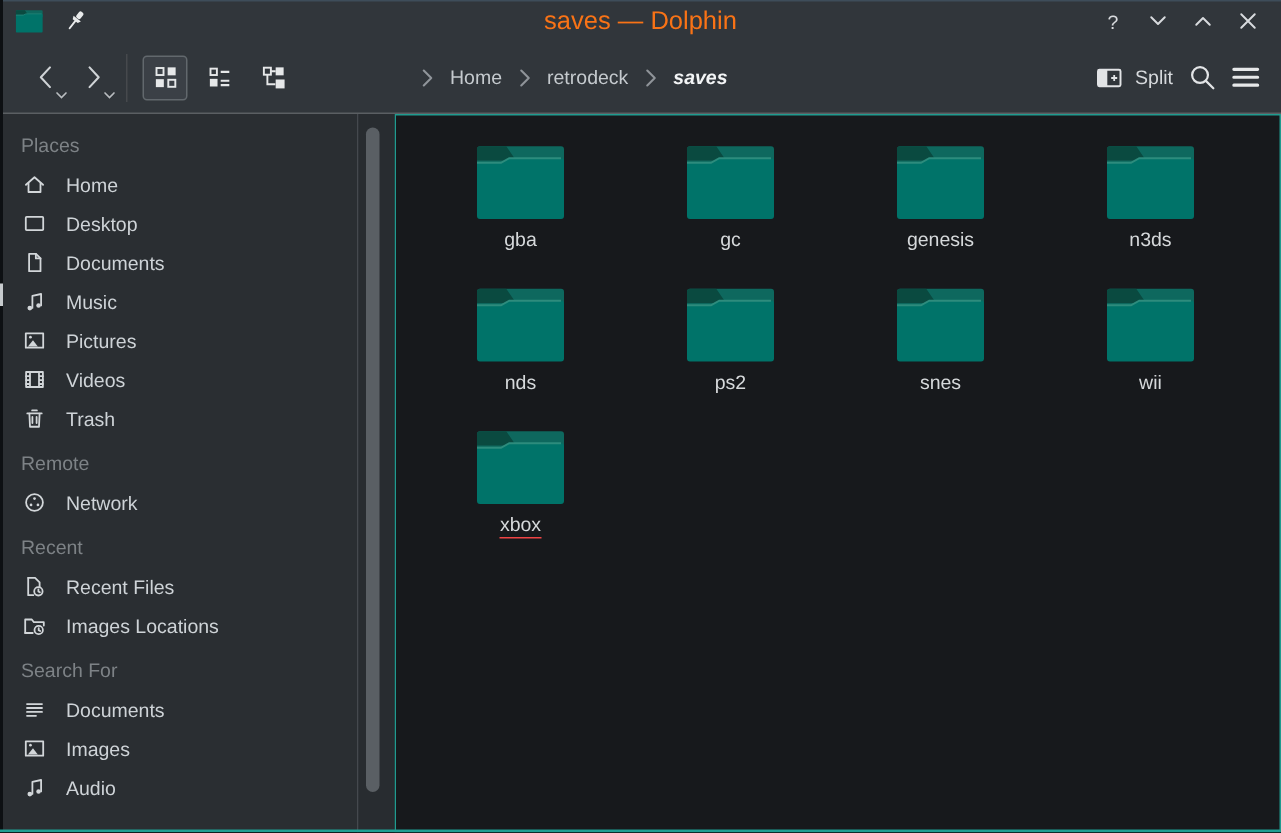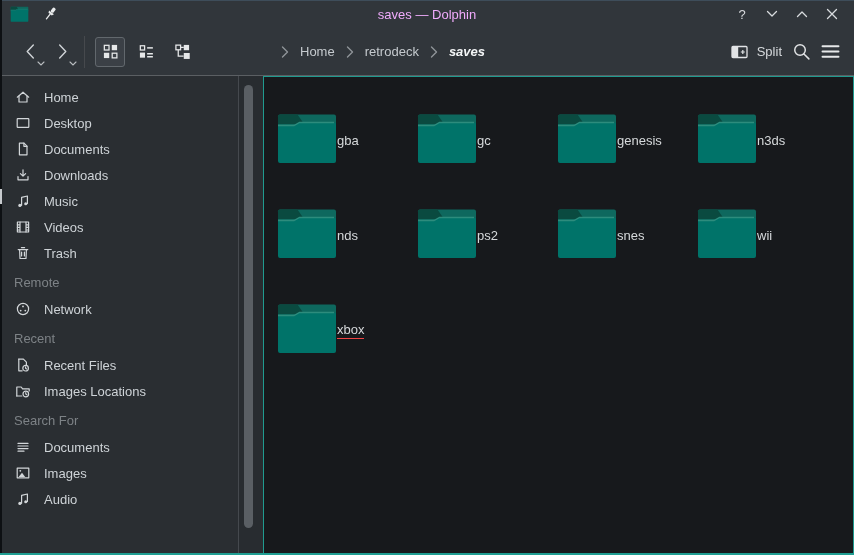--- a/index.html
+++ b/index.html
@@ -15,21 +15,21 @@
   .window::after  { content:""; position:absolute; left:0; right:0; bottom:0; height:2px; background:#1f9e92; z-index:60; pointer-events:none; }
   .edge-tick { position:absolute; left:0; top:189px; width:2px; height:15px; background:#c7cbce; z-index:61; }
 
   
   .titlebar {
     height:28px; background:#31363b; box-shadow: inset 0 1px 0 #3e4d5a;
     display:flex; align-items:center; padding:0 10px; position:relative; flex:0 0 auto;
   }
   .titlebar .title {
     position:absolute; left:0; right:0; text-align:center;
-    color:#f0abfc; font-size:13px; pointer-events:none;
+    color:#f97316; font-size:17px; pointer-events:none;
   }
   .tb-left { display:flex; align-items:center; gap:14px; z-index:2; }
   .tb-right { display:flex; align-items:center; gap:6px; margin-left:auto; z-index:2; }
   .winbtn { width:24px; height:22px; display:flex; align-items:center; justify-content:center; color:#d8dbde; font-size:13px; cursor:default; }
   .winbtn svg { display:block; }
 
   
   .toolbar {
     height:48px; background:#31363b; border-bottom:1px solid #5b5f63;
     display:flex; align-items:center; padding:0 14px; flex:0 0 auto;
@@ -56,21 +56,21 @@
   .side-item { height:26px; display:flex; align-items:center; padding-left:15px; gap:13px; color:#ced3d7; cursor:default; }
   .side-item svg { flex:0 0 auto; display:block; }
   .scrollzone { flex:1; position:relative; background:#282c30; }
   .scroll-handle { position:absolute; left:5px; top:9px; width:9px; height:443px; border-radius:5px; background:#5a5f64; }
 
   .view {
     flex:1; border:1px solid #209b8f; background:#17191c;
     padding:9px 0 0 13px; min-width:0;
   }
   .grid { display:grid; grid-template-columns:repeat(4,140px); grid-auto-rows:95px; }
-  .cell { display:flex; align-items:center; padding-top:9px; cursor:default; }
+  .cell { display:flex; flex-direction:column; align-items:center; padding-top:9px; cursor:default; }
   .flabel { margin-top:5px; color:#d6d9db; line-height:15px; }
   .cell.current .flabel { border-bottom:1px solid #ef4444; padding-bottom:1px; }
 
   .stroke-ico { stroke:#d2d6d9; fill:none; stroke-width:1.2; stroke-linecap:round; stroke-linejoin:round; }
 </style>
 </head>
 <body>
 
 <svg width="0" height="0" style="position:absolute">
   <defs>
@@ -293,49 +293,50 @@
           <use href="#sym-hamburger"></use>
         </svg>
     </div>
   </div>
 
   <div class="body">
 
     <div class="sidebar">
       <div class="side-items">
         <div class="section">
+          <div class="section-header">Places</div>
           <div class="side-item">
               <svg width="16" height="16">
                 <use href="#sym-home"></use>
               </svg>
               <span>Home</span>
             </div>
           <div class="side-item">
               <svg width="16" height="16">
                 <use href="#sym-desktop"></use>
               </svg>
               <span>Desktop</span>
             </div>
           <div class="side-item">
               <svg width="16" height="16">
                 <use href="#sym-document"></use>
               </svg>
               <span>Documents</span>
             </div>
           <div class="side-item">
               <svg width="16" height="16">
-                <use href="#sym-download"></use>
-              </svg>
-              <span>Downloads</span>
-            </div>
-          <div class="side-item">
-              <svg width="16" height="16">
                 <use href="#sym-music"></use>
               </svg>
               <span>Music</span>
+            </div>
+          <div class="side-item">
+              <svg width="16" height="16">
+                <use href="#sym-image"></use>
+              </svg>
+              <span>Pictures</span>
             </div>
           <div class="side-item">
               <svg width="16" height="16">
                 <use href="#sym-film"></use>
               </svg>
               <span>Videos</span>
             </div>
           <div class="side-item">
               <svg width="16" height="16">
                 <use href="#sym-trash"></use>

